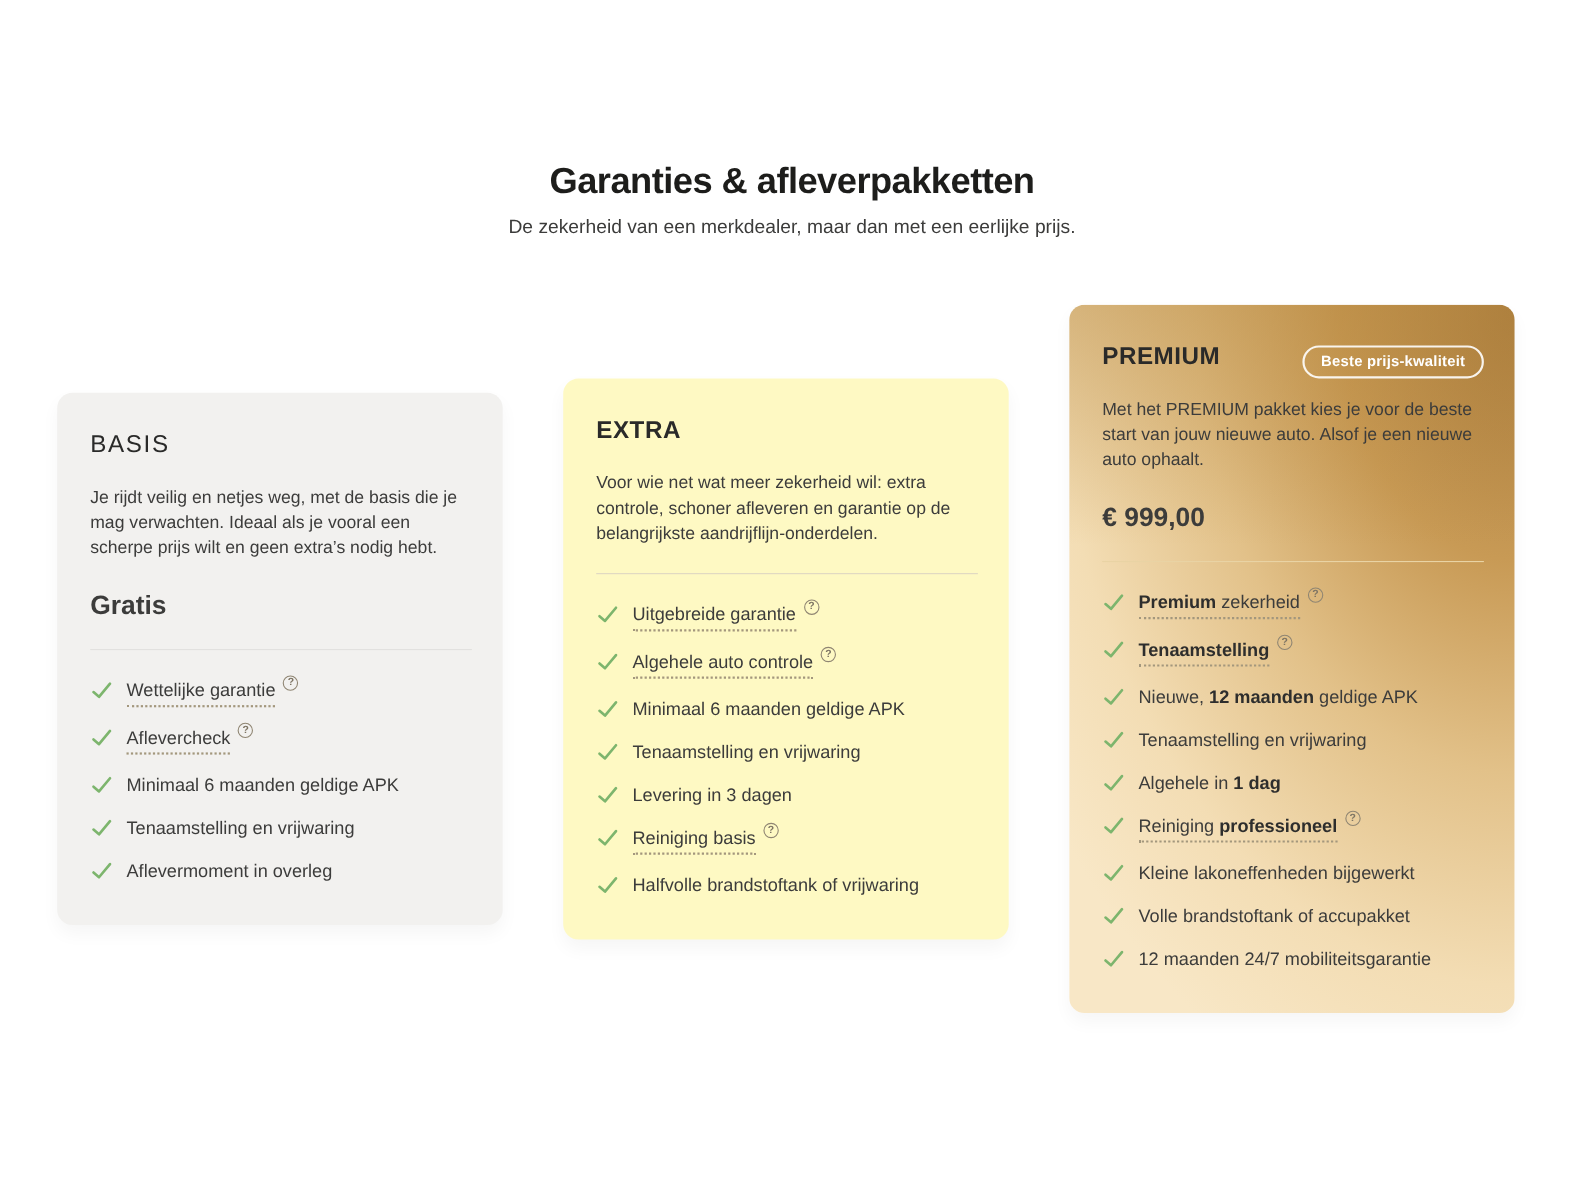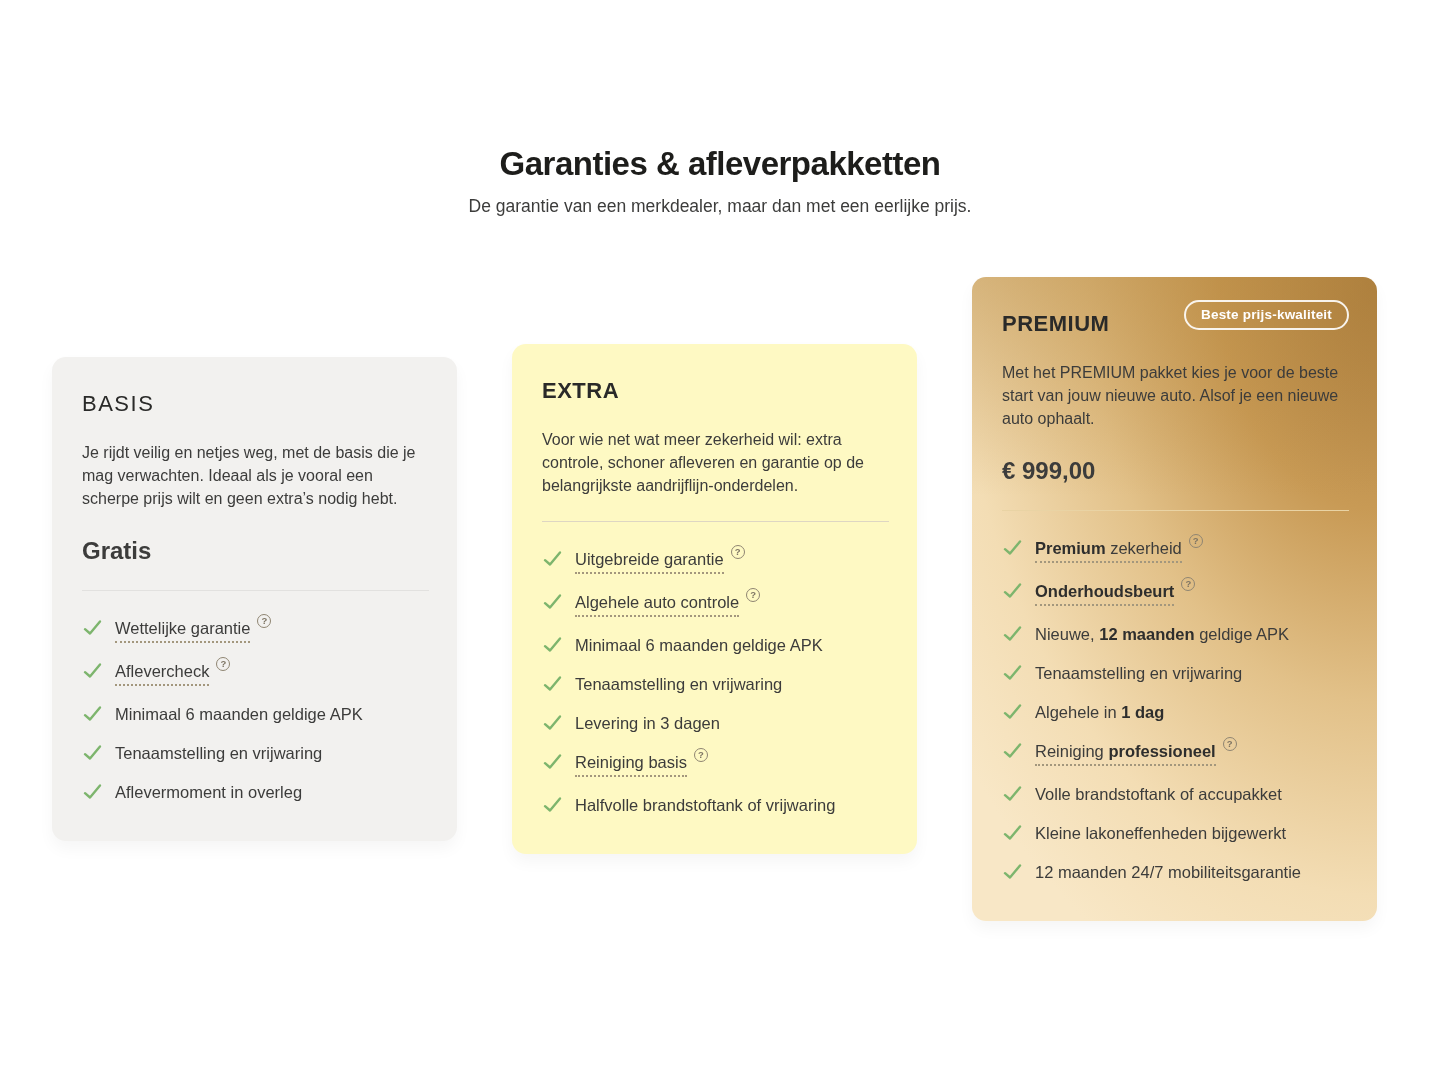--- a/index.html
+++ b/index.html
@@ -38,30 +38,30 @@
   .features { list-style:none; margin-top:26px; }
   .feature { display:flex; align-items:flex-start; margin-bottom:17px; font-size:16.5px; line-height:22px; }
   .feature:last-child { margin-bottom:0; }
   .check { flex:none; width:21px; height:21px; margin-right:12px; display:inline-flex; align-items:center; justify-content:center; }
   .feature-label b { font-weight:700; color:#2e2e2d; }
   .feature-label.underlined { border-bottom:2px dotted #a3977d; padding-bottom:2px; cursor:help; }
   .tooltip-icon { flex:none; width:14px; height:14px; margin-left:7px; margin-top:-3px;
     border:1px solid #8f8572; border-radius:50%; color:#7d7463; font-size:9.5px; font-weight:700;
     display:inline-flex; align-items:center; justify-content:center; cursor:help; }
 
-  .badge { position:absolute; top:23px; right:28px; padding:5px 15px 6px;
+  .badge { position:absolute; top:37px; right:28px; padding:5px 15px 6px;
     border:2px solid rgba(255,255,255,0.9); border-radius:999px;
     color:#ffffff; font-size:13.5px; font-weight:700; letter-spacing:0.2px; white-space:nowrap; }
 </style>
 </head>
 <body>
 
 <div class="section-header">
   <h1 class="page-title">Garanties &amp; afleverpakketten</h1>
-  <div class="page-subtitle">De garantie van een merkdealer, maar dan met een eerlijke prijs.</div>
+  <div class="page-subtitle">De zekerheid van een merkdealer, maar dan met een eerlijke prijs.</div>
 </div>
 
 <div class="cards">
 
   <div class="card card-basis">
     <div class="card-title">BASIS</div>
     <div class="card-desc">Je rijdt veilig en netjes weg, met de basis die je mag verwachten. Ideaal als je vooral een scherpe prijs wilt en geen extra’s nodig hebt.</div>
     <div class="card-price">Gratis</div>
     <hr class="divider">
     <ul class="features">
@@ -192,21 +192,21 @@
           </span>
           <span class="feature-label underlined"><b>Premium</b><span> zekerheid</span></span>
           <span class="tooltip-icon">?</span>
         </li>
         <li class="feature">
           <span class="check">
             <svg width="21" height="21" viewBox="0 0 21 21">
               <path d="M3 12.2 L8 16.5 L18 4.5" fill="none" stroke="#7db56d" stroke-width="2.4" stroke-linecap="round" stroke-linejoin="round"></path>
             </svg>
           </span>
-          <span class="feature-label underlined"><b>Onderhoudsbeurt</b></span>
+          <span class="feature-label underlined"><b>Tenaamstelling</b></span>
           <span class="tooltip-icon">?</span>
         </li>
         <li class="feature">
           <span class="check">
             <svg width="21" height="21" viewBox="0 0 21 21">
               <path d="M3 12.2 L8 16.5 L18 4.5" fill="none" stroke="#7db56d" stroke-width="2.4" stroke-linecap="round" stroke-linejoin="round"></path>
             </svg>
           </span>
           <span class="feature-label"><span>Nieuwe, </span><b>12 maanden</b><span> geldige APK</span></span>
         </li>
@@ -234,29 +234,29 @@
           </span>
           <span class="feature-label underlined"><span>Reiniging </span><b>professioneel</b></span>
           <span class="tooltip-icon">?</span>
         </li>
         <li class="feature">
           <span class="check">
             <svg width="21" height="21" viewBox="0 0 21 21">
               <path d="M3 12.2 L8 16.5 L18 4.5" fill="none" stroke="#7db56d" stroke-width="2.4" stroke-linecap="round" stroke-linejoin="round"></path>
             </svg>
           </span>
+          <span class="feature-label"><span>Kleine lakoneffenheden bijgewerkt</span></span>
+        </li>
+        <li class="feature">
+          <span class="check">
+            <svg width="21" height="21" viewBox="0 0 21 21">
+              <path d="M3 12.2 L8 16.5 L18 4.5" fill="none" stroke="#7db56d" stroke-width="2.4" stroke-linecap="round" stroke-linejoin="round"></path>
+            </svg>
+          </span>
           <span class="feature-label"><span>Volle brandstoftank of accupakket</span></span>
-        </li>
-        <li class="feature">
-          <span class="check">
-            <svg width="21" height="21" viewBox="0 0 21 21">
-              <path d="M3 12.2 L8 16.5 L18 4.5" fill="none" stroke="#7db56d" stroke-width="2.4" stroke-linecap="round" stroke-linejoin="round"></path>
-            </svg>
-          </span>
-          <span class="feature-label"><span>Kleine lakoneffenheden bijgewerkt</span></span>
         </li>
         <li class="feature">
           <span class="check">
             <svg width="21" height="21" viewBox="0 0 21 21">
               <path d="M3 12.2 L8 16.5 L18 4.5" fill="none" stroke="#7db56d" stroke-width="2.4" stroke-linecap="round" stroke-linejoin="round"></path>
             </svg>
           </span>
           <span class="feature-label"><span>12 maanden 24/7 mobiliteitsgarantie</span></span>
         </li>
       </ul>

